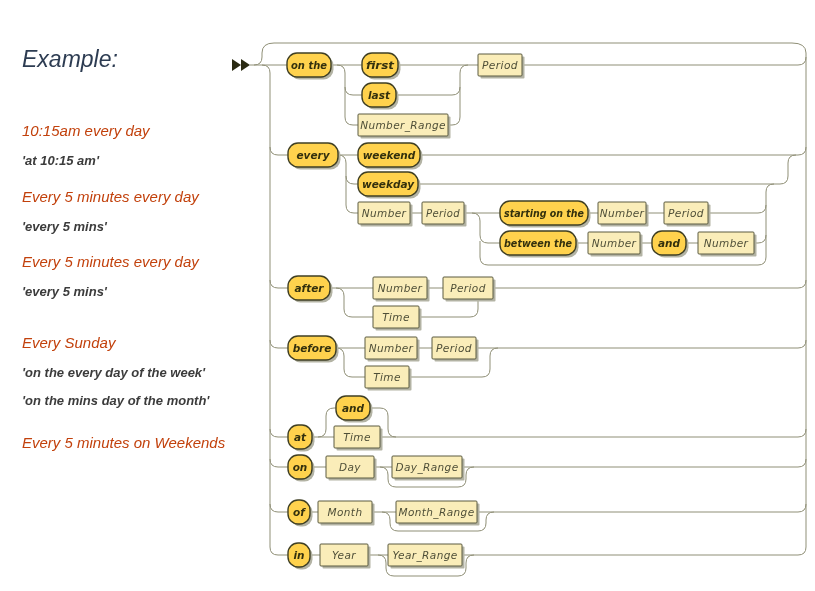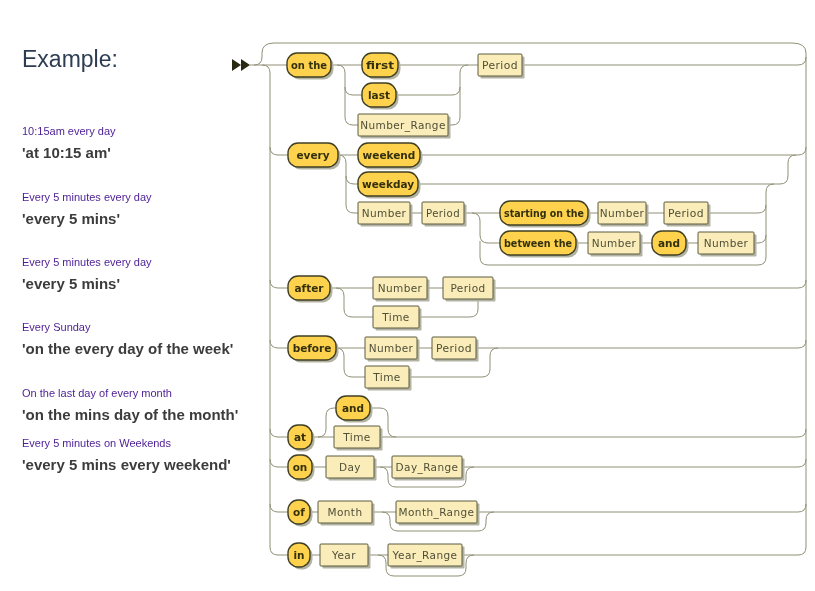--- a/index.html
+++ b/index.html
@@ -1,21 +1,21 @@
 <!DOCTYPE html>
 <html><head>
 <meta charset="utf-8">
 <style>
   html,body{margin:0;padding:0;background:#ffffff;}
   #page{position:relative;width:815px;height:591px;background:#fff;overflow:hidden;
-        font-family:"Liberation Sans","DejaVu Sans",sans-serif;}
+        font-family:"Liberation Sans","DejaVu Sans",sans-serif;font-style:italic;}
   #heading{position:absolute;left:22px;top:46px;font-size:23px;font-weight:500;color:#2d3c52;}
   .example{position:absolute;left:22px;width:240px;line-height:22px;}
-  .example .desc{display:block;font-size:11px;color:#4c1d95;}
-  .example .expr{display:block;font-size:15px;font-weight:bold;color:#3c3c3c;}
+  .example .desc{display:block;font-size:15px;color:#c2410c;}
+  .example .expr{display:block;font-size:13px;font-weight:bold;color:#3c3c3c;margin-top:8px;}
   #diagram{position:absolute;left:0;top:0;}
   .rail{fill:none;stroke:#8f8f76;stroke-width:1;}
   .box-shadow{fill:#b3b3a4;}
   .t-box{fill:#ffd24d;stroke:#3f3f23;stroke-width:1.4;}
   .n-box{fill:#faedb9;stroke:#5a5a40;stroke-width:1;}
   .t-label{font-family:"DejaVu Sans",sans-serif;font-size:10.5px;font-weight:bold;fill:#33300d;text-anchor:middle;}
   .n-label{font-family:"DejaVu Sans",sans-serif;font-size:10.5px;fill:#4f4f38;text-anchor:middle;letter-spacing:0.4px;}
   .arrow{fill:#2a2a12;stroke:none;}
 </style>
 </head>
@@ -29,31 +29,29 @@
         <span class="expr">'at 10:15 am'</span>
       </div>
       <div class="example" style="top: 186px;">
         <span class="desc">Every 5 minutes every day</span>
         <span class="expr">'every 5 mins'</span>
       </div>
       <div class="example" style="top: 251px;">
         <span class="desc">Every 5 minutes every day</span>
         <span class="expr">'every 5 mins'</span>
       </div>
-      <div class="example" style="top: 316px;">
+      <div class="example" style="top: 332px;">
         <span class="desc">Every Sunday</span>
         <span class="expr">'on the every day of the week'</span>
       </div>
       <div class="example" style="top: 382px;">
-        <span class="desc">On the last day of every month</span>
         <span class="expr">'on the mins day of the month'</span>
       </div>
       <div class="example" style="top: 432px;">
         <span class="desc">Every 5 minutes on Weekends</span>
-        <span class="expr">'every 5 mins every weekend'</span>
       </div>
     </div>
   <svg id="diagram" width="815" height="591" viewBox="0 0 815 591">
       <path d="M250,65 H287" class="rail"></path>
       <path d="M254,65 Q262,65 262,57 V53 Q262,43 274,43 H792 Q806,43 806,53" class="rail"></path>
       <path d="M806,53 V547" class="rail"></path>
       <path d="M262,65 Q270,65 270,73 V547 Q270,555 278,555 H288" class="rail"></path>
       <path d="M270,147 Q270,155 278,155 H288" class="rail"></path>
       <path d="M270,280 Q270,288 278,288 H288" class="rail"></path>
       <path d="M270,340 Q270,348 278,348 H288" class="rail"></path>

